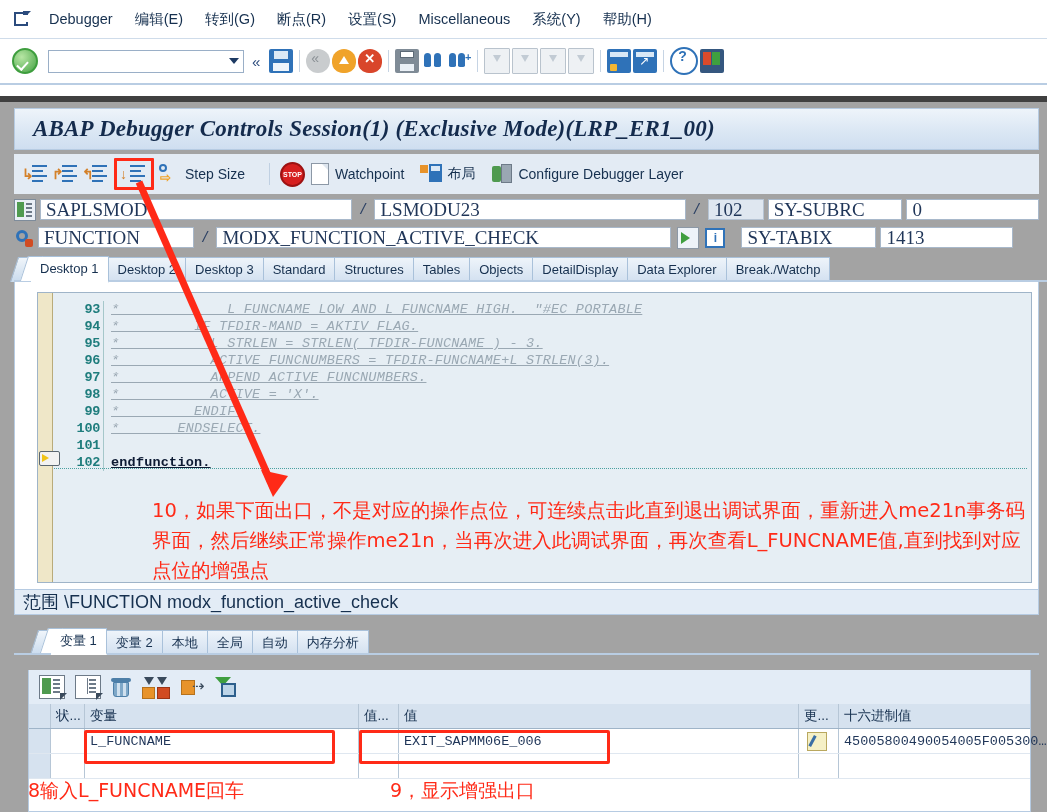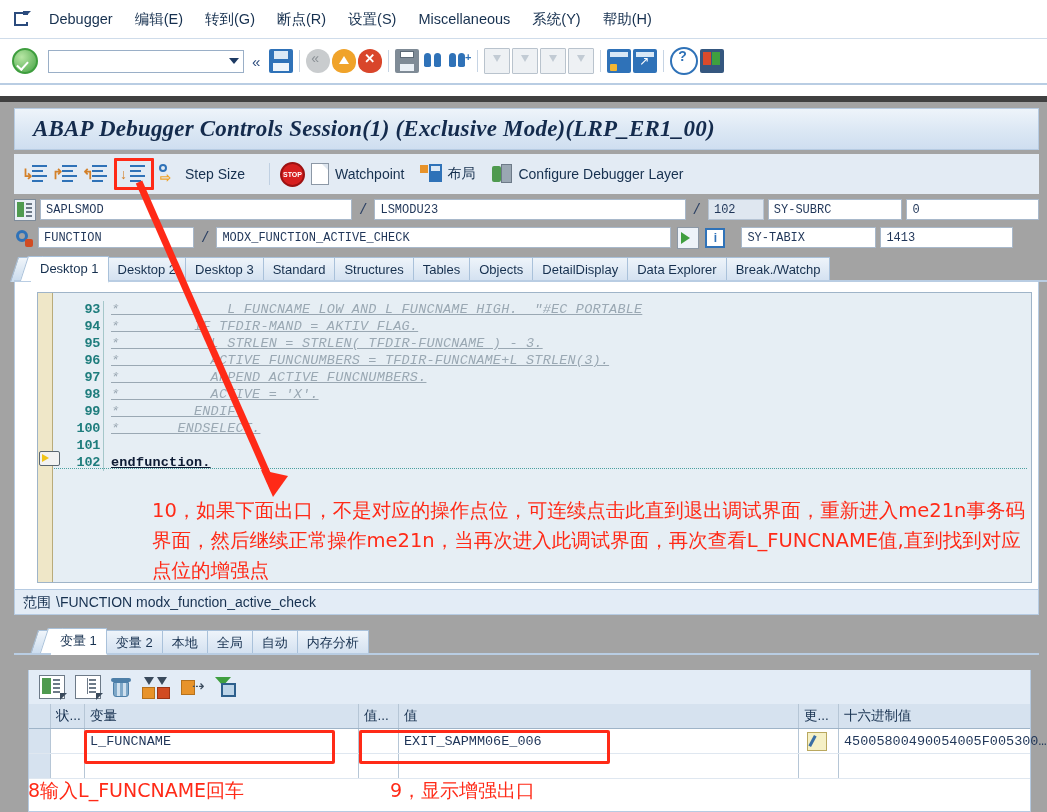--- a/index.html
+++ b/index.html
@@ -148,21 +148,21 @@
   .fi-prog{background:#e9eff6;border:1px solid #7e8c9b;}
   .fi-prog:before{content:"";position:absolute;left:2px;top:2px;width:7px;height:15px;background:#4f9a4f;}
   .fi-prog:after{content:"";position:absolute;left:11px;top:3px;width:6px;height:2px;background:#6d7a88;
     box-shadow:0 4px 0 #6d7a88,0 8px 0 #6d7a88,0 12px 0 #6d7a88;}
   .fi-func{background:transparent;}
   .fi-func:before{content:"";position:absolute;left:2px;top:2px;width:12px;height:12px;
     border:3px solid #2f72b8;border-radius:50%;box-sizing:border-box;}
   .fi-func:after{content:"";position:absolute;right:1px;bottom:1px;width:8px;height:8px;background:#d14b22;border-radius:2px;}
   .inp{
     height:21px;border:1px solid #a8b8ca;background:#ffffff;box-sizing:border-box;
-    font-family:Liberation Mono, monospace;font-size:12px;color:#1f3558;
+    font-family:Liberation Serif, serif;font-size:19px;color:#1f3558;
     display:flex;align-items:center;padding-left:5px;white-space:nowrap;overflow:hidden;
   }
   .inp.ro{background:#dfe7f0;border:1px solid #b6c4d4;}
   .slash{font-family:"Liberation Mono", monospace;font-size:14px;color:#2a3f63;margin:0 3px;}
   .sm-ico{width:20px;height:20px;position:relative;flex:none;margin-left:2px;}
   .si-green{background:#eef3f9;border:1px solid #8c98a6;}
   .si-green:after{content:"";position:absolute;left:3px;top:4px;width:0;height:0;
     border-top:6px solid transparent;border-bottom:6px solid transparent;border-left:9px solid #3f9e3f;}
   .si-info{background:#ffffff;border:2px solid #2f72b8;display:flex;align-items:center;justify-content:center;
     color:#2f72b8;font-weight:bold;font-size:12px;box-sizing:border-box;}
@@ -201,21 +201,21 @@
     border-top:4px solid transparent;border-bottom:4px solid transparent;border-left:7px solid #f0c419;}
   .dotline{position:absolute;height:0;border-bottom:1px dotted #4aa0a0;}
   
   #annot{position:absolute;left:152px;top:496px;width:878px;color:#ff2a17;
     font-size:19.5px;line-height:30px;font-family:"DejaVu Sans", sans-serif;}
   
   #arrow{position:absolute;left:0;top:0;width:1047px;height:812px;pointer-events:none;}
 
   
   #scopeline{margin:0 8px 0 14px;height:24px;background:#e3ecf6;border:1px solid #b6cbe2;border-top:none;
-    display:flex;align-items:center;padding-left:8px;font-size:14px;color:#16304f;overflow:hidden;white-space:nowrap;}
+    display:flex;align-items:center;padding-left:8px;font-size:18px;color:#16304f;overflow:hidden;white-space:nowrap;}
   #scopeline .clip{display:inline-block;height:16px;overflow:hidden;line-height:16px;}
 
   
   #vartabs{margin:14px 0 0 34px;height:26px;display:flex;align-items:flex-end;position:relative;}
   #vartabs:after{content:"";position:absolute;left:-20px;right:8px;bottom:0;height:2px;background:#b9cde3;}
   
   #varpanel{margin:0 8px 0 14px;background:#ffffff;border:1px solid #b6cbe2;border-top:none;
     position:absolute;left:14px;right:8px;top:568px;bottom:0;}
   #vartoolbar{height:34px;background:#e3ecf6;display:flex;align-items:center;padding-left:10px;gap:10px;}
   .vti{width:24px;height:22px;position:relative;}

